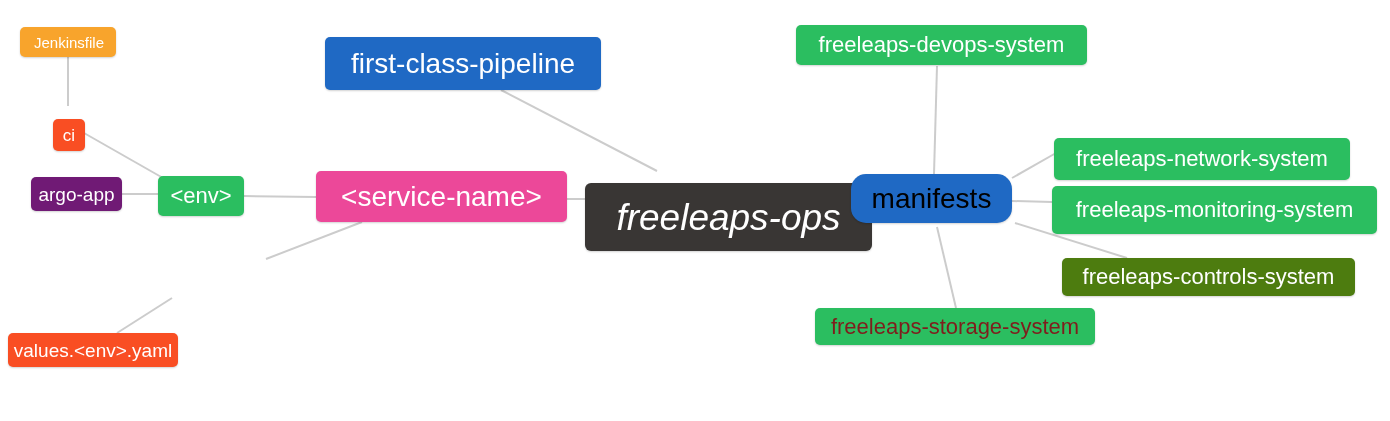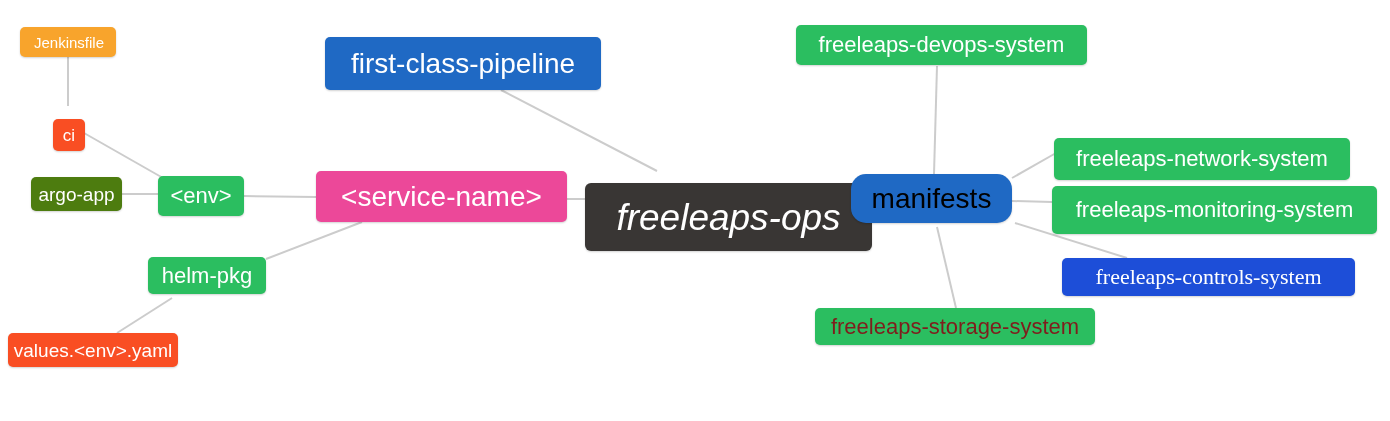--- a/index.html
+++ b/index.html
@@ -57,27 +57,26 @@
     <line class="edge" x1="844" y1="200" x2="854" y2="200" stroke-width="2" stroke="#cccccc"></line>
     <line class="edge" x1="937" y1="66" x2="934" y2="174" stroke-width="2" stroke="#cccccc"></line>
     <line class="edge" x1="1012" y1="178" x2="1056" y2="153" stroke-width="2" stroke="#cccccc"></line>
     <line class="edge" x1="1012" y1="201" x2="1052" y2="202" stroke-width="2" stroke="#cccccc"></line>
     <line class="edge" x1="1015" y1="223" x2="1127" y2="258" stroke-width="2" stroke="#cccccc"></line>
     <line class="edge" x1="937" y1="227" x2="956" y2="308" stroke-width="2" stroke="#cccccc"></line>
   </svg>
 
   <div class="node n-jenkinsfile" style="background: rgb(248, 164, 44); color: rgb(255, 255, 255); padding-left: 8px;">Jenkinsfile</div>
   <div class="node n-ci" style="background: rgb(249, 78, 35); color: rgb(255, 255, 255);">ci</div>
-  <div class="node n-argo" style="background: #4d7c0f; color: rgb(255, 255, 255);">argo-app</div>
+  <div class="node n-argo" style="background: #701a75; color: rgb(255, 255, 255);">argo-app</div>
   <div class="node n-env" style="background: rgb(43, 190, 96); color: rgb(255, 255, 255);">&lt;env&gt;</div>
-  <div class="node n-helm" style="background: rgb(43, 190, 96); color: rgb(255, 255, 255);">helm-pkg</div>
   <div class="node n-values" style="background: rgb(249, 78, 35); color: rgb(255, 255, 255);">values.&lt;env&gt;.yaml</div>
   <div class="node n-fcp" style="background: rgb(31, 105, 196); color: rgb(255, 255, 255);">first-class-pipeline</div>
   <div class="node n-service" style="background: #ec4899; color: rgb(255, 255, 255);">&lt;service-name&gt;</div>
   <div class="node n-ops" style="background: rgb(57, 54, 52); color: rgb(255, 255, 255);">freeleaps-ops</div>
   <div class="node n-manifests" style="background: rgb(31, 105, 196); color: #000000; border-radius: 15px;">manifests</div>
   <div class="node n-devops" style="background: rgb(43, 190, 96); color: rgb(255, 255, 255);">freeleaps-devops-system</div>
   <div class="node n-network" style="background: rgb(43, 190, 96); color: rgb(255, 255, 255);">freeleaps-network-system</div>
   <div class="node n-monitoring" style="background: rgb(43, 190, 96); color: rgb(255, 255, 255);">freeleaps-monitoring-system</div>
-  <div class="node n-controls" style="background: #1d4ed8; color: rgb(255, 255, 255); font-family: Liberation Serif, serif;">freeleaps-controls-system</div>
+  <div class="node n-controls" style="background: #4d7c0f; color: rgb(255, 255, 255);">freeleaps-controls-system</div>
   <div class="node n-storage" style="background: rgb(43, 190, 96); color: #7f1d1d;">freeleaps-storage-system</div>
 
 </div>
 
 </body></html>

